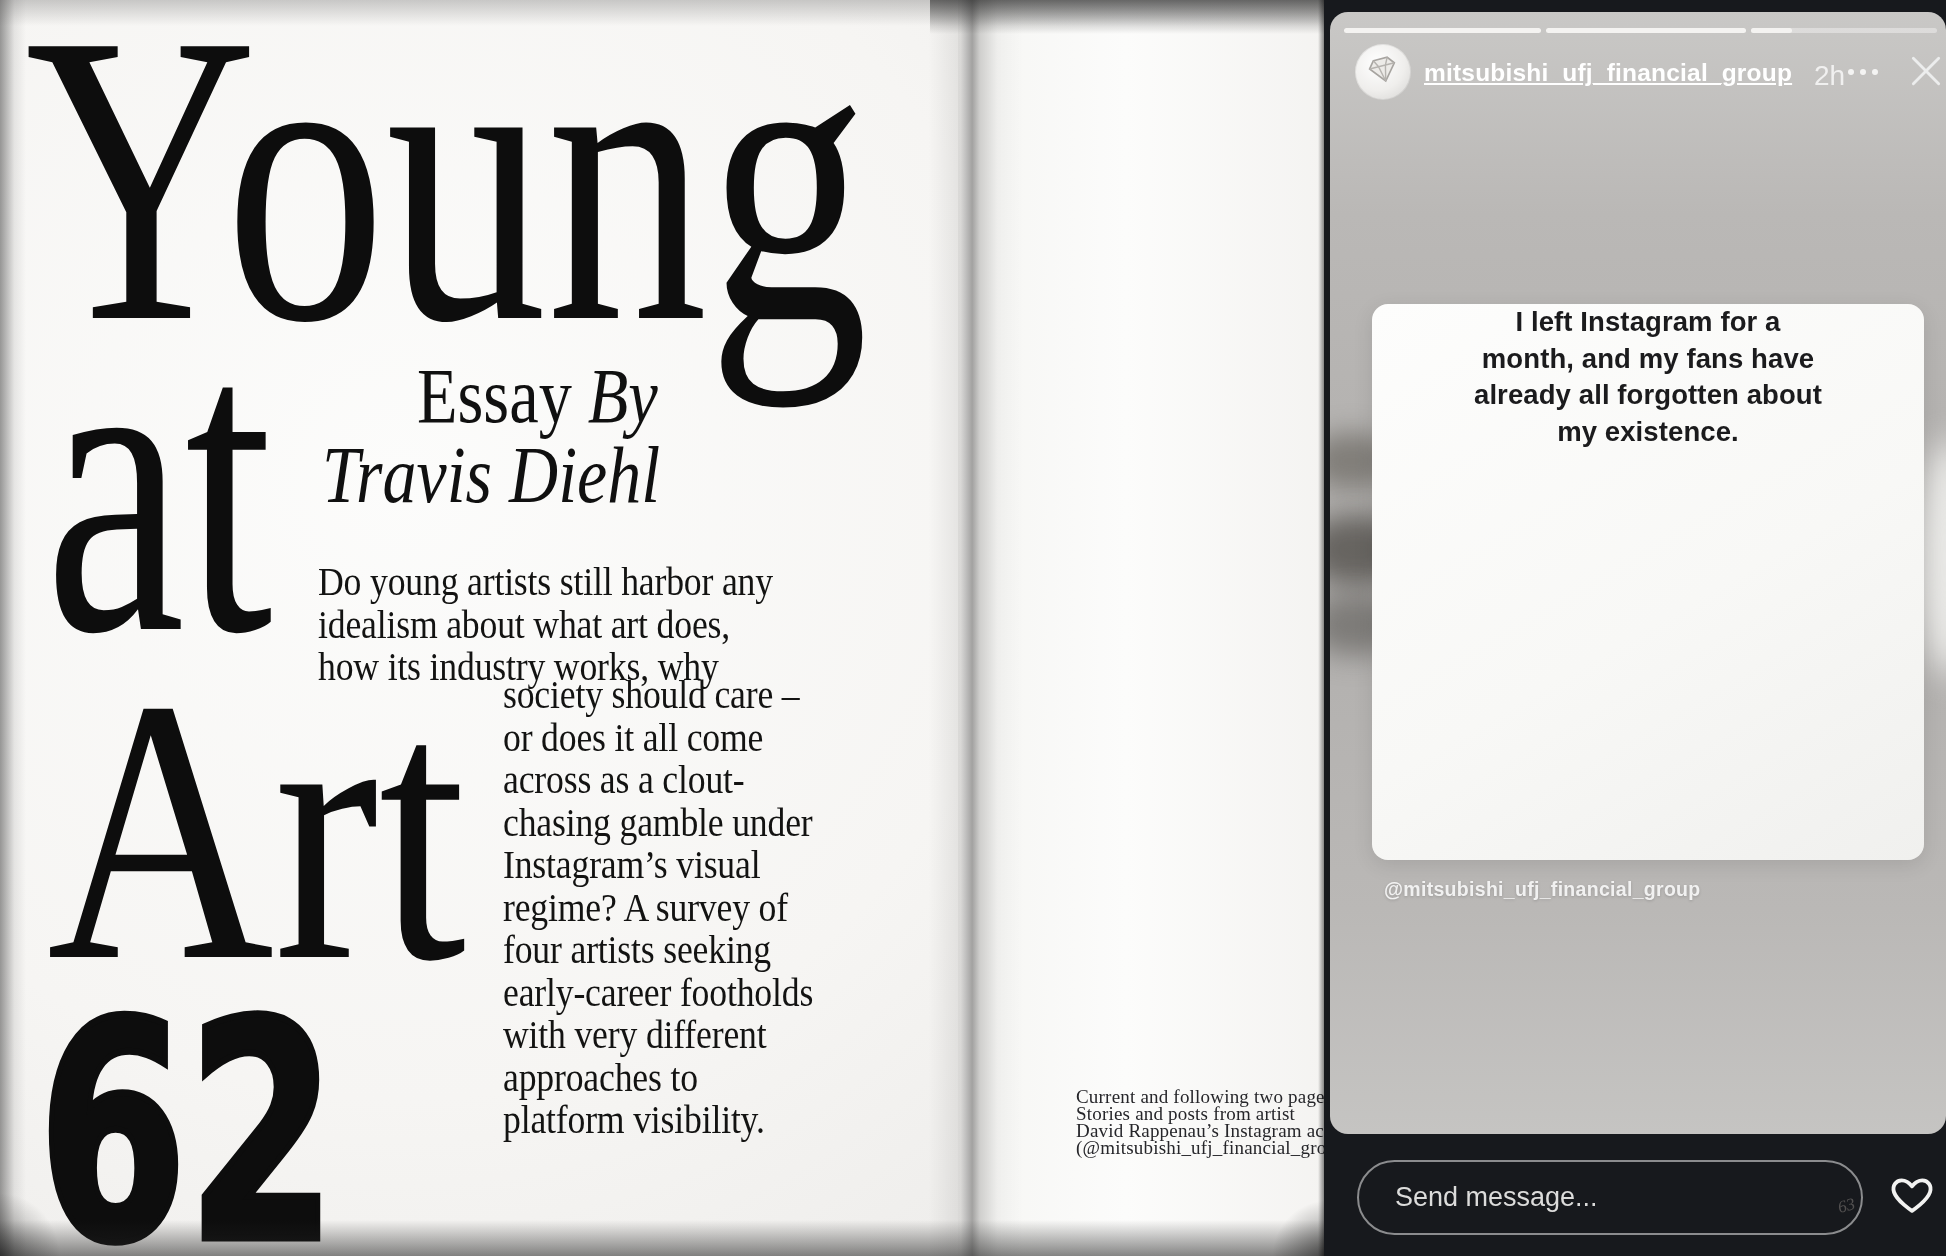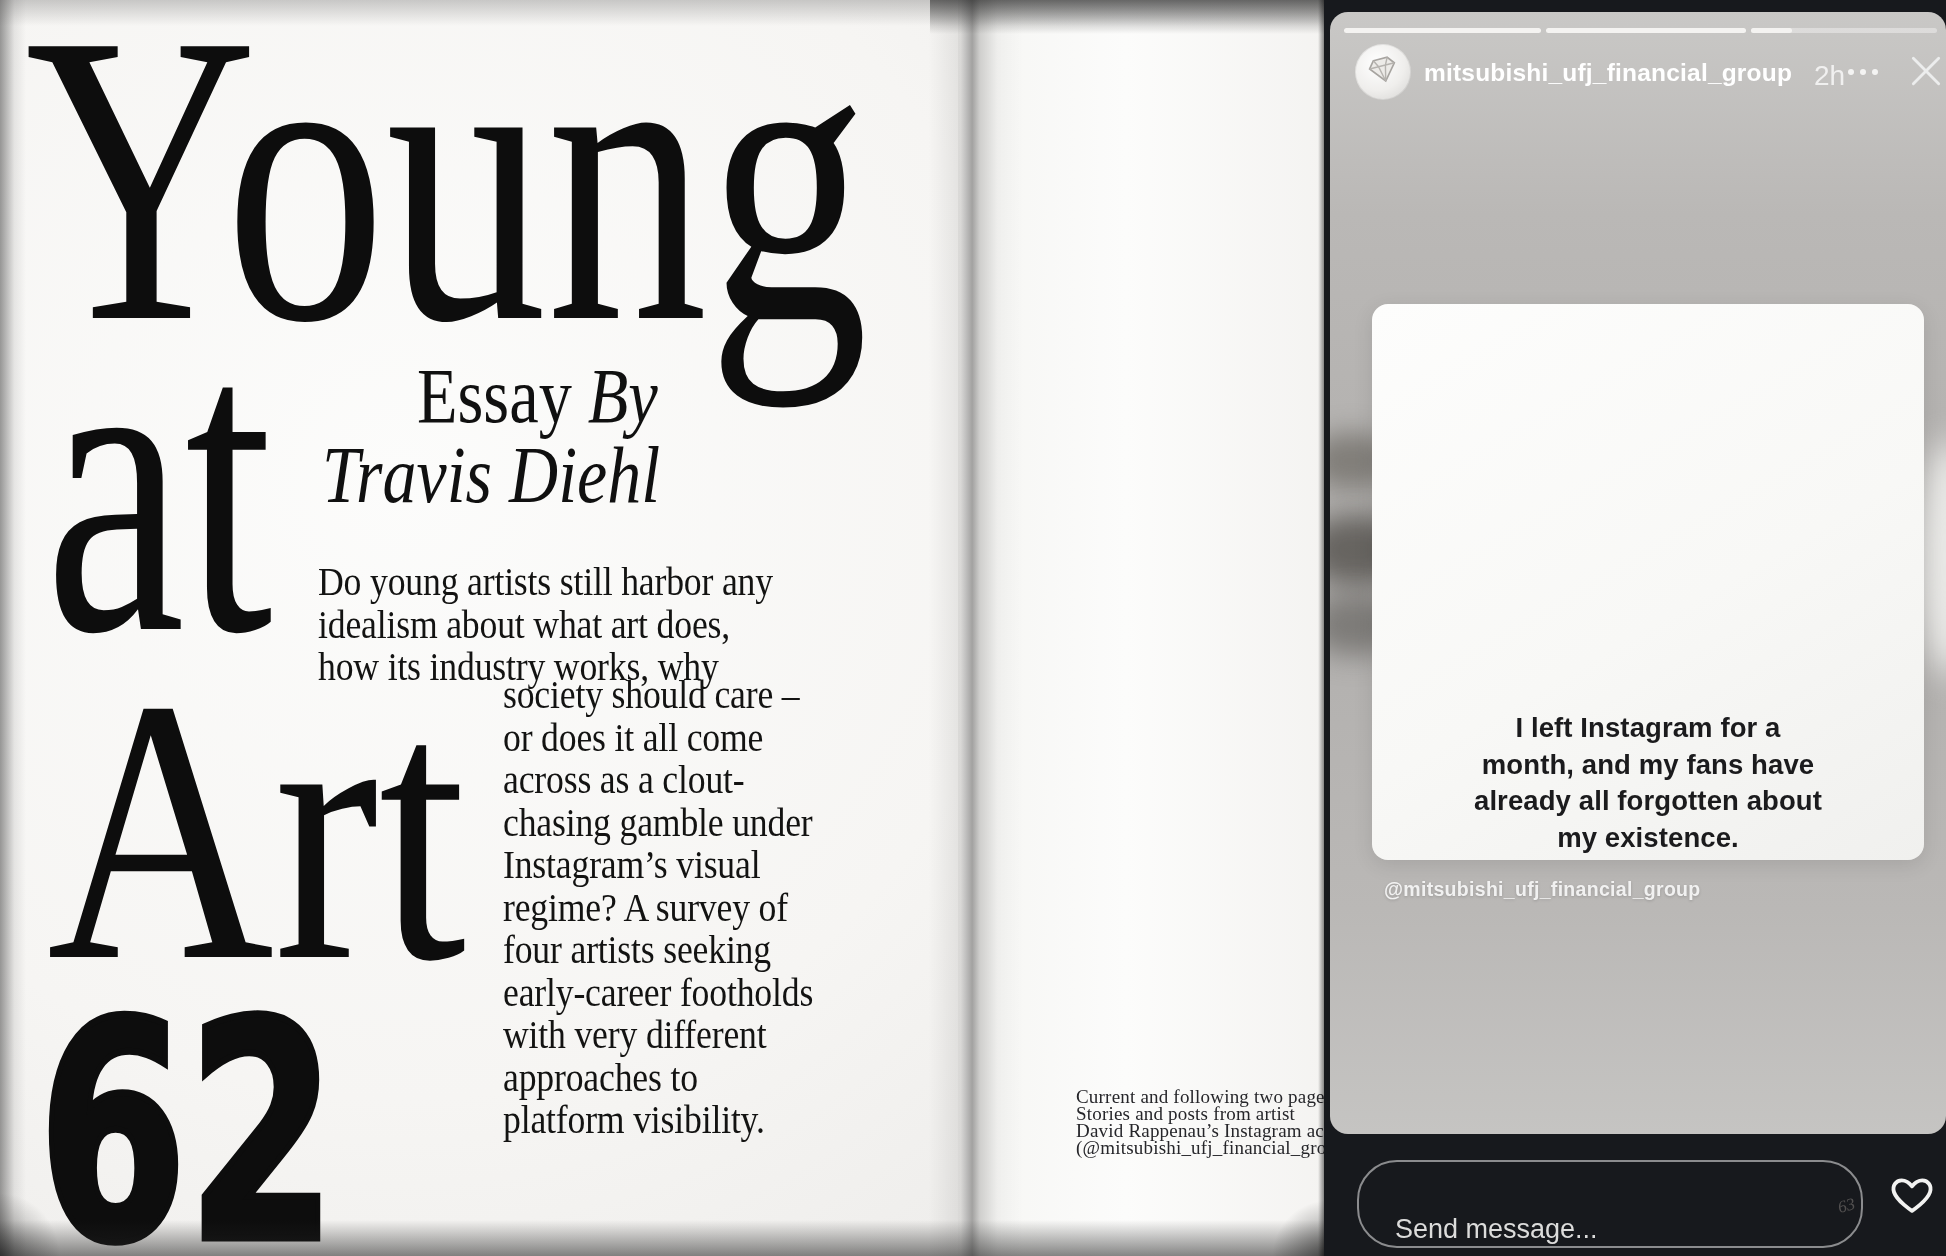--- a/index.html
+++ b/index.html
@@ -59,36 +59,36 @@
   .blob4{left:584px;top:428px;width:74px;height:236px;background:rgba(242,242,240,.85);filter:blur(17px);}
 
   .seg{position:absolute;top:16px;height:5px;border-radius:3px;background:rgba(255,255,255,.38);}
   .seg.filled{background:#f4f3f1;}
   .seg1{left:14px;width:197px;} .seg2{left:216px;width:200px;} .seg3{left:421px;width:186px;}
   .seg-fill{position:absolute;left:0;top:0;height:5px;border-radius:3px;background:#f4f3f1;}
 
   .avatar{position:absolute;left:25px;top:32px;width:56px;height:56px;border-radius:50%;
     background:radial-gradient(circle at 40% 35%, #ffffff 0%, #efeeec 55%, #d2d1cf 100%);
     box-shadow:inset 0 0 0 1px rgba(0,0,0,.07);display:flex;align-items:center;justify-content:center;}
-  .uname{position:absolute;left:94px;top:47px;font-size:24.5px;font-weight:bold;color:#ffffff;letter-spacing:.2px;}
+  .uname{position:absolute;left:94px;top:47px;font-size:24.5px;font-weight:bold;color:#ffffff;letter-spacing:.2px;text-decoration:underline;}
   .tstamp{position:absolute;left:484px;top:48px;font-size:28px;color:rgba(255,255,255,.75);}
   .more{position:absolute;left:512px;top:42px;width:42px;height:36px;display:flex;align-items:center;justify-content:center;gap:6px;cursor:pointer;}
   .more i{width:6px;height:6px;border-radius:50%;background:#f4f4f3;}
   .closebtn{position:absolute;left:573px;top:38px;width:46px;height:46px;display:flex;align-items:center;justify-content:center;cursor:pointer;}
 
   .card{position:absolute;left:42px;top:292px;width:552px;height:556px;border-radius:16px;
     background:linear-gradient(150deg,#fdfdfc 0%,#f8f8f6 55%,#f0f0ee 100%);
-    box-shadow:0 5px 20px rgba(0,0,0,.10);display:flex;align-items:flex-end;justify-content:center;}
+    box-shadow:0 5px 20px rgba(0,0,0,.10);display:flex;align-items:flex-start;justify-content:center;}
   .card-text{font-size:27.5px;line-height:36.5px;font-weight:bold;color:#1b1b1d;text-align:center;
     white-space:pre-line;letter-spacing:.1px;padding-bottom:4px;}
   .mention{position:absolute;left:54px;top:866px;font-size:19.5px;font-weight:bold;color:rgba(252,252,252,.88);
     letter-spacing:.3px;text-shadow:0 1px 3px rgba(0,0,0,.18);}
 
-  .pill{position:absolute;left:33px;top:1160px;width:506px;height:88px;border:2px solid rgba(255,255,255,.5);
-    border-radius:40px;box-sizing:border-box;display:flex;align-items:flex-end;}
+  .pill{position:absolute;left:33px;top:1160px;width:506px;height:75px;border:2px solid rgba(255,255,255,.5);
+    border-radius:40px;box-sizing:border-box;display:flex;align-items:center;}
   .pill input{background:transparent;border:none;outline:none;margin-left:34px;width:420px;
     font-family:"Liberation Sans",sans-serif;font-size:27px;color:#e4e4e3;}
   .pill input::placeholder{color:#dcdcdb;opacity:1;}
   .heart{position:absolute;left:566px;top:1175px;width:44px;height:44px;display:flex;align-items:center;justify-content:center;cursor:pointer;}
   .faint-pn{position:absolute;left:514px;top:1196px;font-size:17px;font-style:italic;
     font-family:"Liberation Serif",serif;color:rgba(178,172,162,.38);transform:rotate(-14deg);}
 </style>
 </head>
 <body>
 

